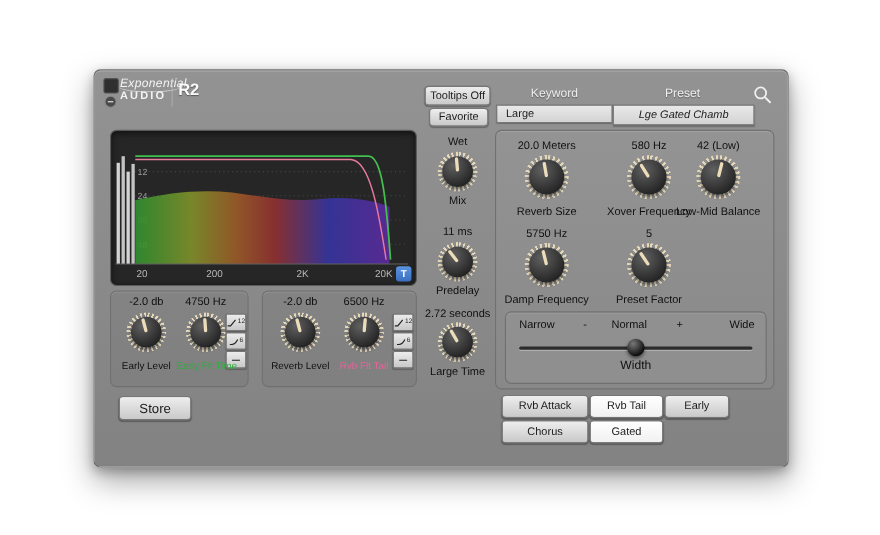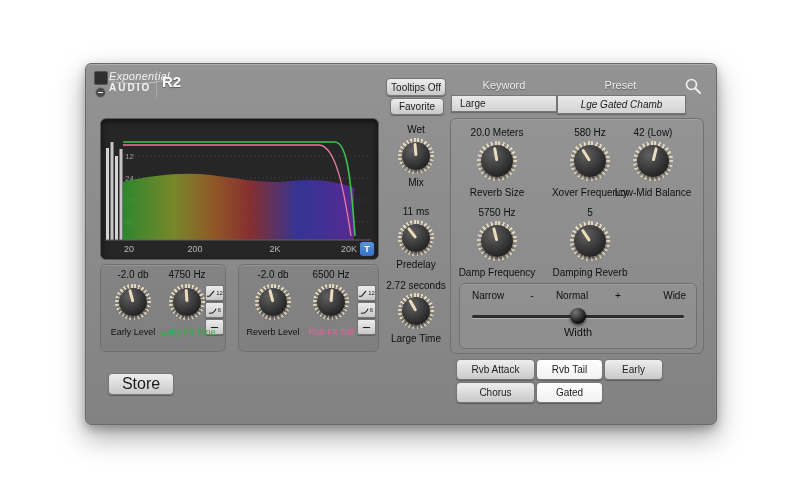--- a/index.html
+++ b/index.html
@@ -263,37 +263,37 @@
       <div class="kbody"></div>
       <div class="ptr"></div>
     </div>
     <div class="knob k40" style="left:119px;top:102px;--a:-34deg;">
       <div class="ring"></div>
       <div class="kbody"></div>
       <div class="ptr"></div>
     </div>
 
     <div class="txt" style="left:4px;top:148px;width:84px;">Damp Frequency</div>
-    <div class="txt" style="left:97px;top:148px;width:84px;">Damping Reverb</div>
+    <div class="txt" style="left:97px;top:148px;width:84px;">Preset Factor</div>
 
     <div class="panel" style="left:8px;top:164px;width:236px;height:64px;background:rgba(255,255,255,.05);">
       <div class="txt" style="left:12px;top:6px;width:40px;text-align:left;">Narrow</div>
       <div class="txt" style="left:66px;top:6px;width:12px;">-</div>
       <div class="txt" style="left:87px;top:6px;width:50px;">Normal</div>
       <div class="txt" style="left:152px;top:6px;width:12px;">+</div>
       <div class="txt" style="left:186px;top:6px;width:40px;text-align:right;">Wide</div>
 
       <div class="track" style="left:12px;top:31px;width:212px;"></div>
       <div class="thumb" style="left:110px;top:24px;"></div>
 
       <div class="txt" style="left:0px;top:42px;width:236px;font-size:11px;">Width</div>
     </div>
   </div>
 
-  <div class="btn" style="left:22px;top:309px;width:64px;height:20px;font-size:16px;">Store</div>
+  <div class="btn" style="left:22px;top:296px;width:64px;height:20px;font-size:12px;">Store</div>
 
   <div class="btn" style="left:370px;top:295px;width:77px;height:19px;">Rvb Attack</div>
   <div class="btn active" style="left:450px;top:295px;width:65px;height:19px;">Rvb Tail</div>
   <div class="btn" style="left:518px;top:295px;width:57px;height:19px;">Early</div>
   <div class="btn" style="left:370px;top:318px;width:77px;height:19px;">Chorus</div>
   <div class="btn active" style="left:450px;top:318px;width:65px;height:19px;">Gated</div>
 
 </div>
 
 </body></html>

